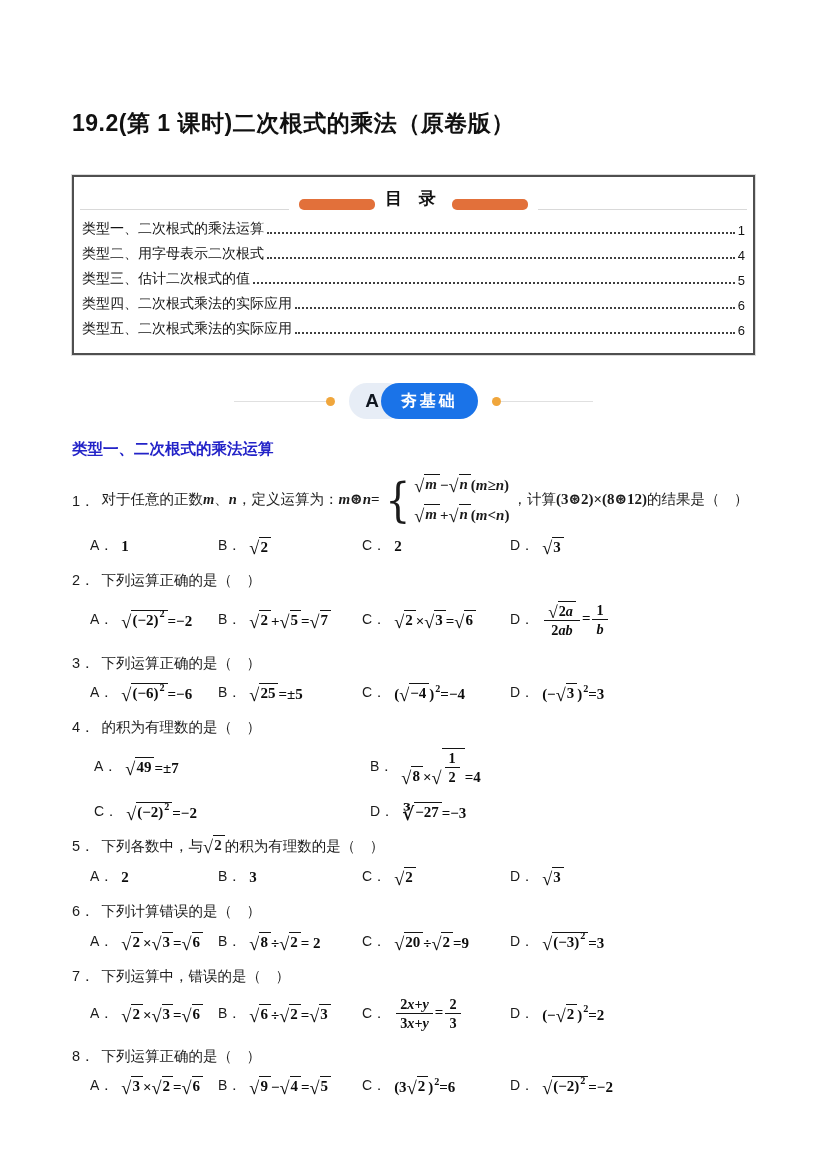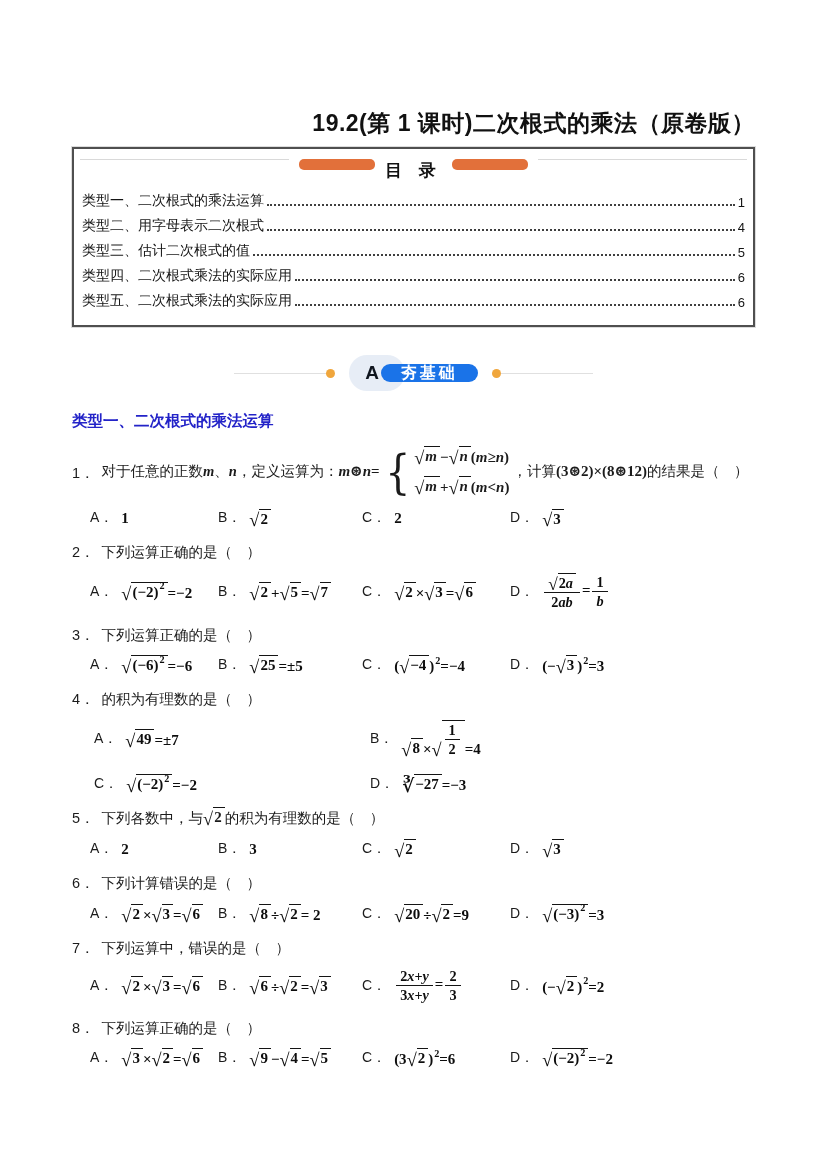--- a/index.html
+++ b/index.html
@@ -8,36 +8,36 @@
     width: 827px; height: 1169px;
     background: #ffffff;
     font-family: "Liberation Sans", "DejaVu Sans", sans-serif;
     color: #1b1b1b;
     overflow: hidden;
   }
   .sheet { padding: 108px 72px 0 72px; }
 
   
   .doc-title {
-    text-align: right;
+    text-align: left;
     font-size: 23px;
     font-weight: 700;
     letter-spacing: .5px;
-    margin: 0 0 8px 0;
+    margin: 0 0 36px 0;
     color: #111;
   }
 
   
   .toc-box {
     border: 2px solid #4f4f4f;
     outline: 1px solid #dcdcdc;
     padding: 8px 6px 12px 6px;
     margin-bottom: 28px;
   }
-  .toc-head { display:flex; align-items:flex-start; margin: 2px 0 6px 0; }
+  .toc-head { display:flex; align-items:flex-end; margin: 2px 0 6px 0; }
   .toc-rule { flex:1; height:1px; background:#d9d9d9; }
   .toc-bar {
     width: 76px; height: 11px;
     background: var(--orange, #E2703A);
     border-radius: 5px;
     margin: 0 10px;
   }
   .toc-title { font-size: 17px; font-weight: 700; letter-spacing: 6px; color:#111; }
   .toc-row { display:flex; align-items: flex-end; padding: 3.5px 2px; font-size: 14px; }
   .toc-label { white-space: nowrap; color:#141414; }
@@ -52,21 +52,21 @@
   .badge-pill { display:flex; align-items:center; height: 36px; }
   .badge-letter {
     display:flex; align-items:center;
     height: 36px; padding: 0 26px 0 16px;
     background: #E7EDF6; border-radius: 18px;
     font-size: 19px; font-weight: 700; color: #10161f;
     margin-right: -24px;
   }
   .badge-label {
     display:flex; align-items:center;
-    height: 18px; padding: 0 20px;
+    height: 36px; padding: 0 20px;
     background: var(--accent, #1A73E8);
     border-radius: 18px;
     font-size: 16px; font-weight: 700; color: #ffffff;
     letter-spacing: 3px;
     position: relative;
   }
 
   
   .section-heading {
     color: var(--heading, #2323C8);

